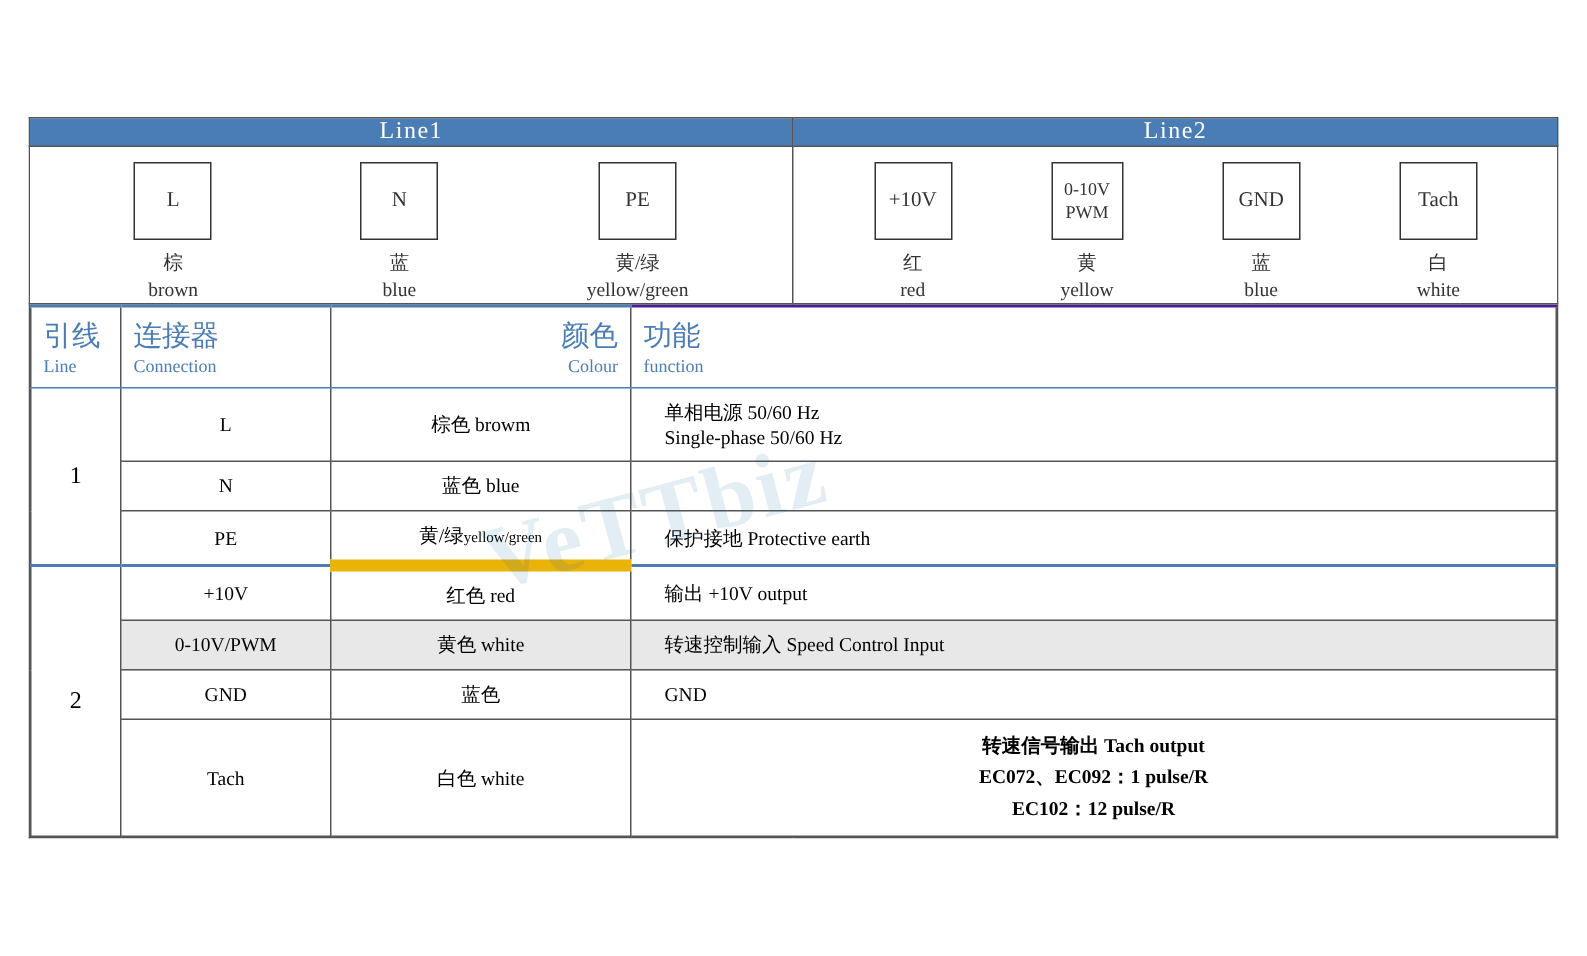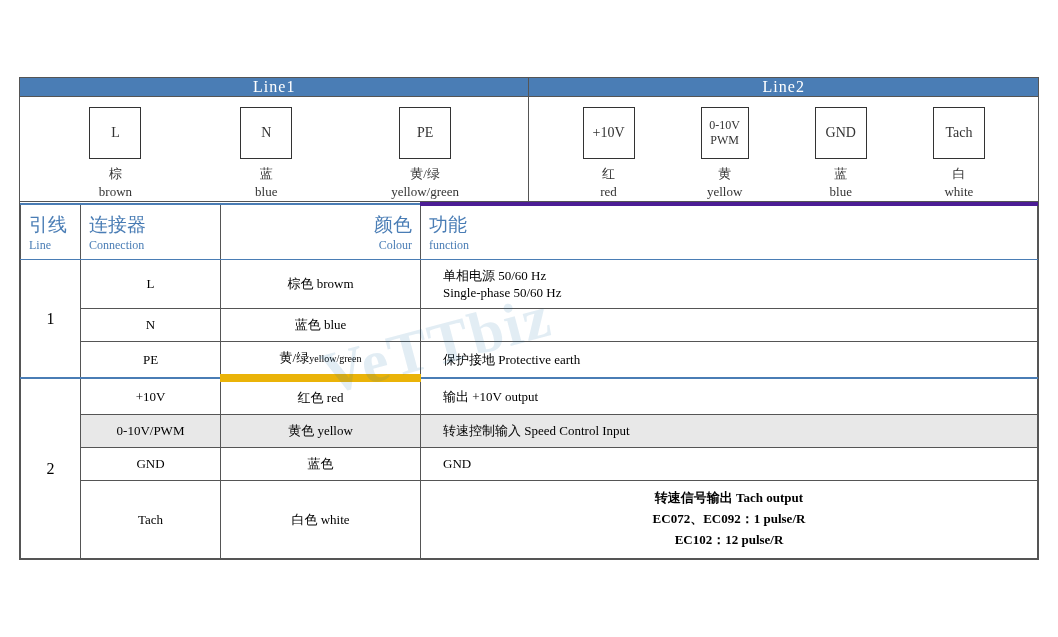--- a/index.html
+++ b/index.html
@@ -207,21 +207,21 @@
               <span class="col-header-en">Line</span>
             </td>
             <td style="padding:6px 8px; text-align:left; border-top:2px solid #4a7db5; border-bottom:1.5px solid #4a7db5;">
               <span class="col-header-cn">连接器</span>
               <span class="col-header-en">Connection</span>
             </td>
             <td style="padding:6px 8px; text-align:right; border-top:2px solid #4a7db5; border-bottom:1.5px solid #4a7db5;">
               <span class="col-header-cn">颜色</span>
               <span class="col-header-en">Colour</span>
             </td>
-            <td style="padding:6px 8px; text-align:left; border-top:4px solid #4c1d95; border-bottom:1.5px solid #4a7db5;border-radius:20px;">
+            <td style="padding:6px 8px; text-align:left; border-top:2px solid #4c1d95; border-bottom:1.5px solid #4a7db5;border-radius:20px;">
               <span class="col-header-cn">功能</span>
               <span class="col-header-en">function</span>
             </td>
           </tr>
 
           <tr>
             <td class="line-num" rowspan="3">1</td>
             <td class="conn-col">L</td>
             <td class="color-col">棕色 browm</td>
             <td class="func-col">
@@ -240,21 +240,21 @@
           </tr>
 
           <tr style="border-top:2px solid #4a7db5;">
             <td class="line-num" rowspan="4" style="border-top:2px solid #4a7db5;">2</td>
             <td class="conn-col" style="border-top:2px solid #4a7db5;">+10V</td>
             <td class="color-col" style="border-top:8px solid #eab308;">红色 red</td>
             <td class="func-col" style="border-top:2px solid #4a7db5;">输出 +10V output</td>
           </tr>
           <tr class="grey-bg">
             <td class="conn-col grey-bg">0-10V/PWM</td>
-            <td class="color-col grey-bg">黄色 yellow</td>
+            <td class="color-col grey-bg">黄色 white</td>
             <td class="func-col grey-bg">转速控制输入 Speed Control Input</td>
           </tr>
           <tr>
             <td class="conn-col">GND</td>
             <td class="color-col">蓝色</td>
             <td class="func-col">GND</td>
           </tr>
           <tr>
             <td class="conn-col">Tach</td>
             <td class="color-col">白色 white</td>

